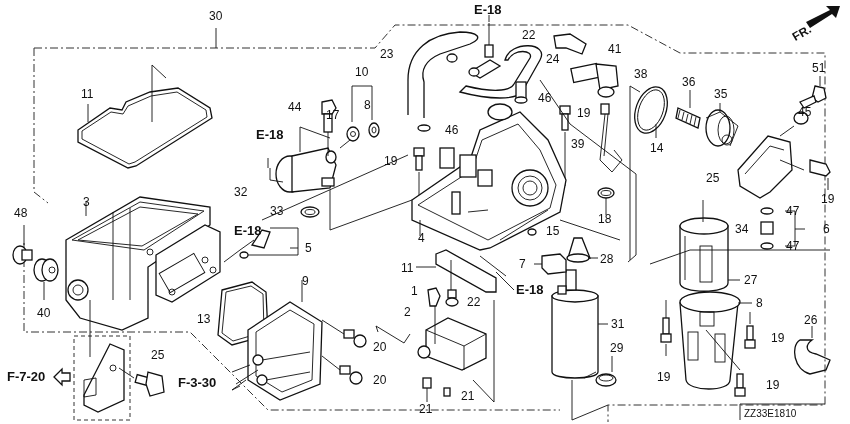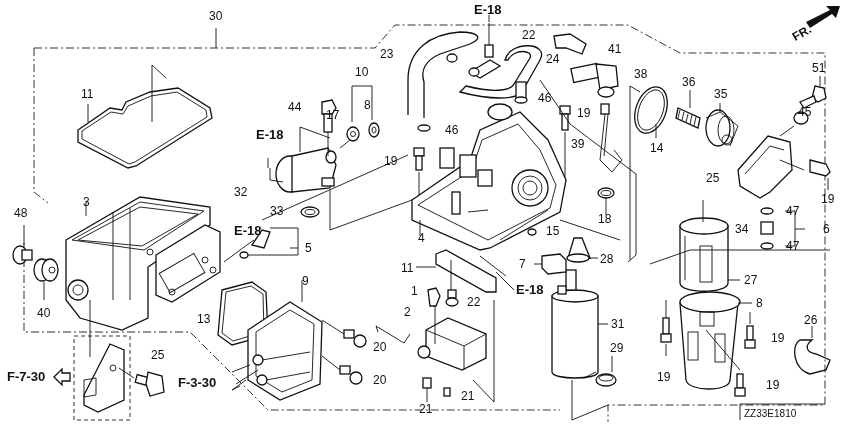--- a/index.html
+++ b/index.html
@@ -375,21 +375,21 @@
 
     <g>
       <polyline class="st" points="740,420 740,404 825,404"></polyline>
     </g>
   </svg>
 
   <span class="ref" style="left:474px;top:3px;">E-18</span>
   <span class="ref" style="left:256px;top:128px;">E-18</span>
   <span class="ref" style="left:234px;top:224px;">E-18</span>
   <span class="ref" style="left:516px;top:283px;">E-18</span>
-  <span class="ref" style="left:7px;top:370px;">F-7-30</span>
+  <span class="ref" style="left:7px;top:370px;">F-7-20</span>
   <span class="ref" style="left:178px;top:376px;">F-3-30</span>
 
   <span class="fr" style="left:792px;top:26px;">FR.</span>
   <span class="code" style="left:744px;top:409px;text-align:center;">ZZ33E1810</span>
 
   <span class="lbl" style="left:209px;top:10px;">30</span>
   <span class="lbl" style="left:81px;top:88px;">11</span>
   <span class="lbl" style="left:83px;top:196px;">3</span>
   <span class="lbl" style="left:14px;top:207px;">48</span>
   <span class="lbl" style="left:37px;top:307px;">40</span>

